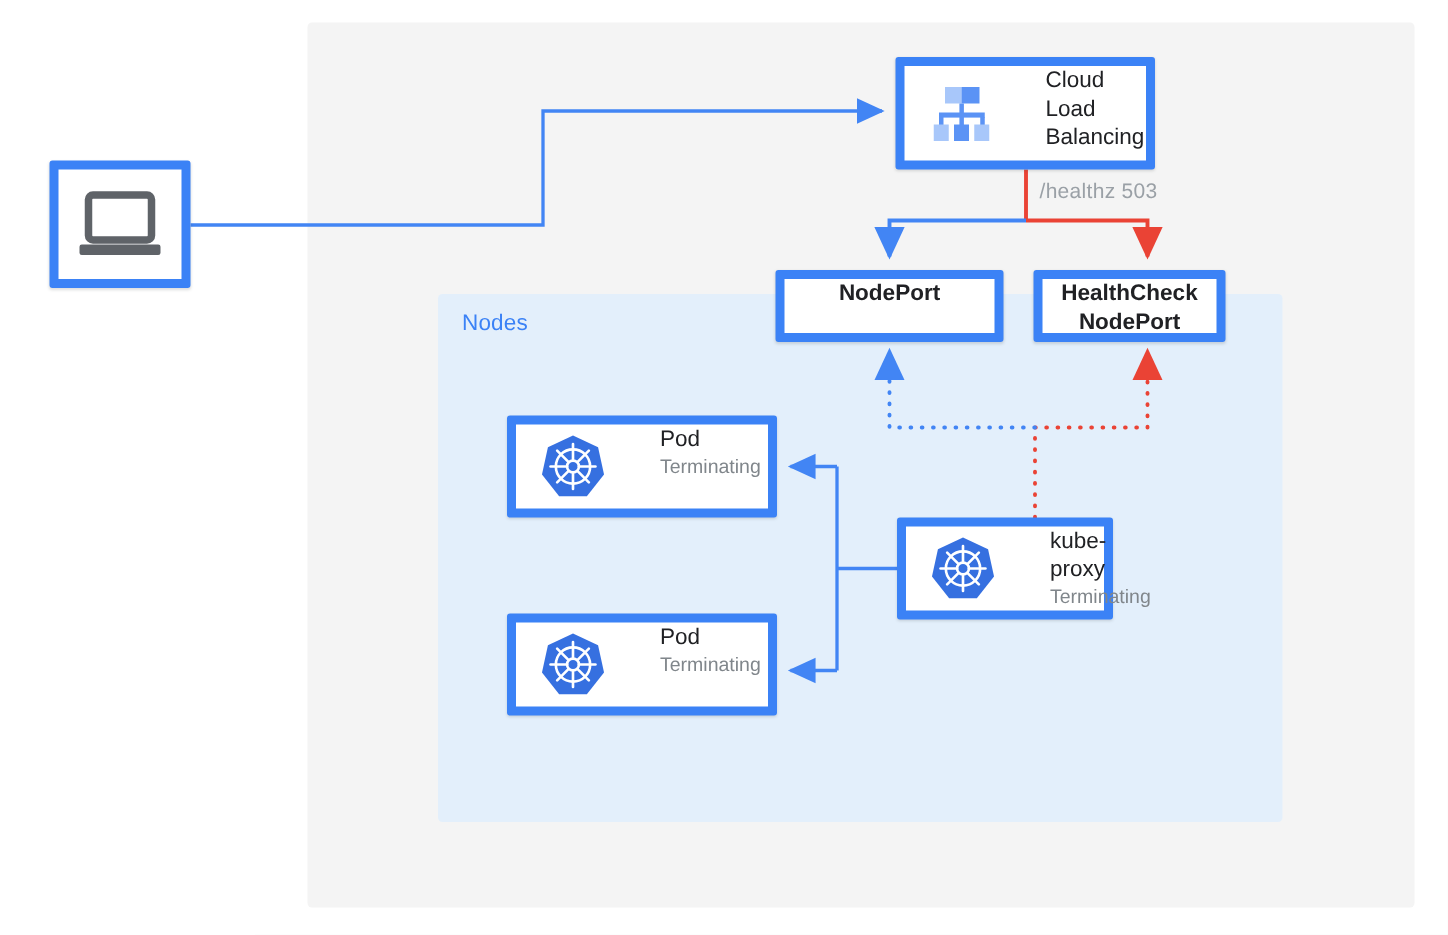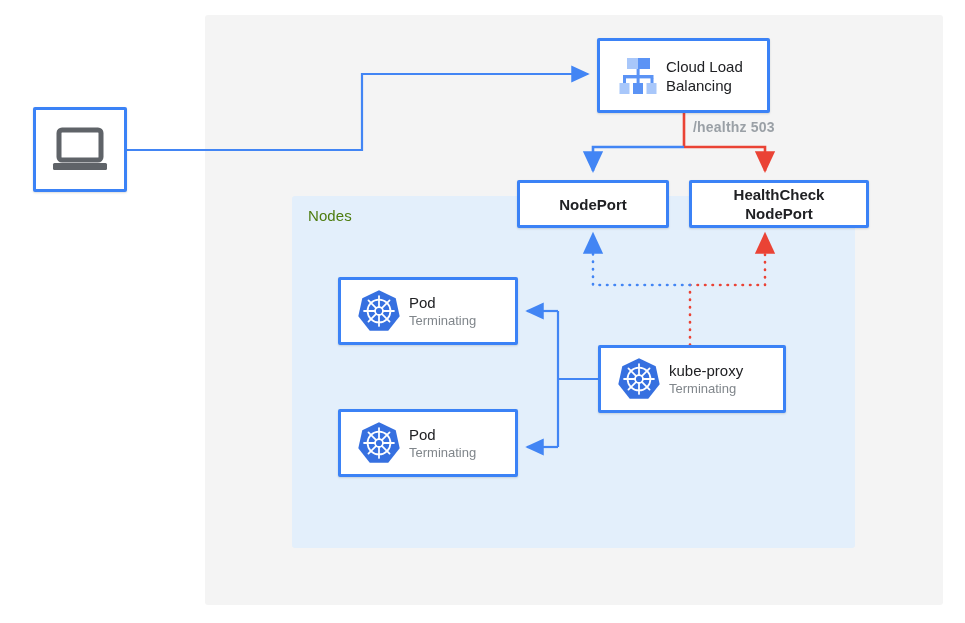--- a/index.html
+++ b/index.html
@@ -28,33 +28,33 @@
   }
   .nodes-panel {
     left: 292px; top: 196px;
     width: 563px; height: 352px;
     background: #e3effb;
     border-radius: 3px;
   }
   .nodes-label {
     left: 308px; top: 207px;
     font-size: 15px;
-    color: #4d7c0f;
+    color: #3b82f6;
     letter-spacing: .1px;
   }
 
   
   .card {
     background: #ffffff;
-    border: 3px solid #3b82f6;
+    border: 6px solid #3b82f6;
     border-radius: 2px;
     box-sizing: border-box;
     box-shadow: 0 1px 2px rgba(60,64,67,.18);
     display: flex;
-    align-items: center;
+    gap: 28px;
   }
   .card.plain {
     justify-content: center;
     text-align: center;
   }
   .card-title {
     font-size: 15px;
     color: #202124;
     line-height: 19px;
     white-space: pre-line;
@@ -90,45 +90,45 @@
     width: 173px; height: 75px;
     padding-left: 10px;
   }
   .lb-box .icon-slot { width: 56px; }
   .nodeport-box {
     left: 517px; top: 180px;
     width: 152px; height: 48px;
   }
   .hcnodeport-box {
     left: 689px; top: 180px;
-    width: 180px; height: 48px;
+    width: 128px; height: 48px;
   }
   .pod-box-1 {
     left: 338px; top: 277px;
     width: 180px; height: 68px;
     padding-left: 8px;
   }
   .pod-box-2 {
     left: 338px; top: 409px;
     width: 180px; height: 68px;
     padding-left: 8px;
   }
   .pod-box-1 .icon-slot, .pod-box-2 .icon-slot { width: 60px; }
   .kubeproxy-box {
     left: 598px; top: 345px;
-    width: 188px; height: 68px;
+    width: 144px; height: 68px;
     padding-left: 8px;
   }
   .kubeproxy-box .icon-slot { width: 60px; }
 
   
   .healthz-label {
     left: 693px; top: 119px;
     font-size: 14px;
-    font-weight: bold;
+    font-weight: normal;
     color: #9aa0a6;
     letter-spacing: .2px;
   }
 
   
   svg.wires {
     left: 0; top: 0;
     width: 965px; height: 623px;
     pointer-events: none;
   }

